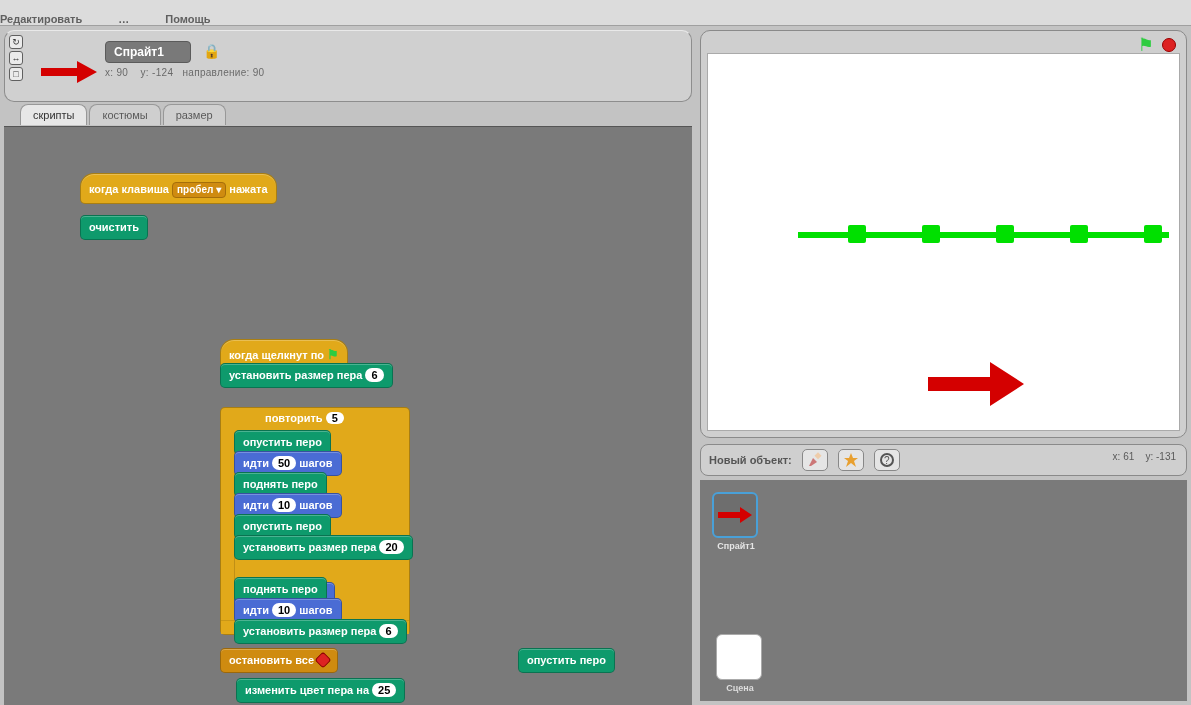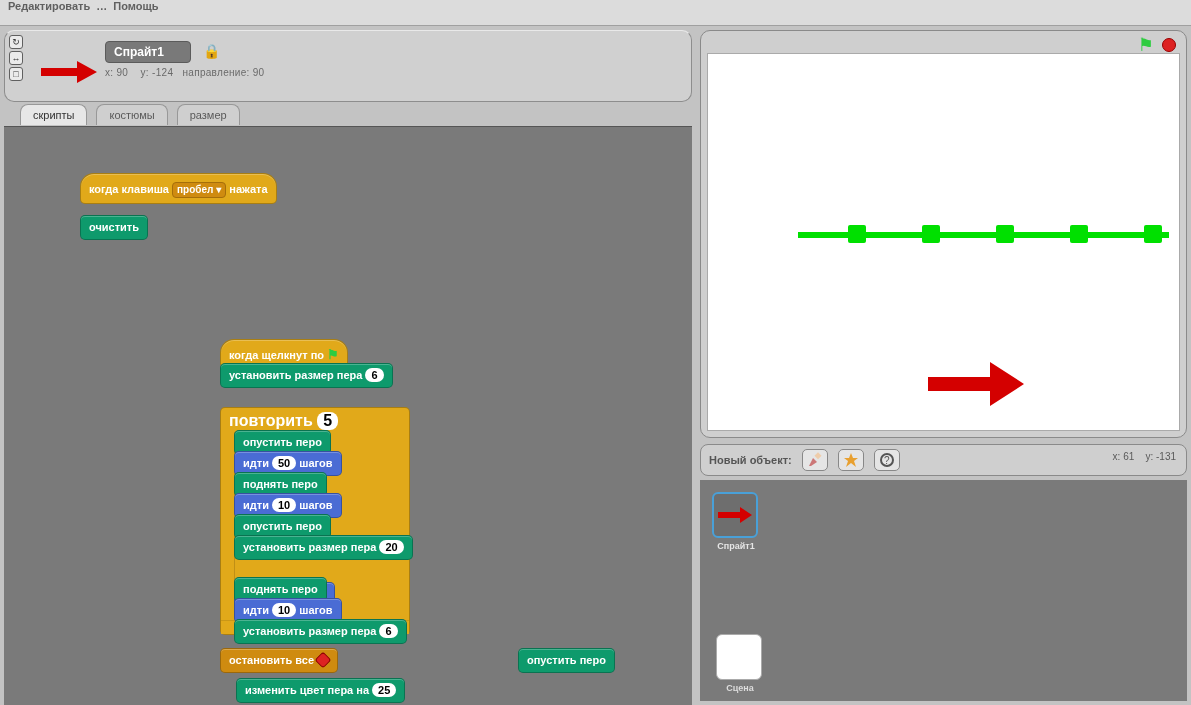--- a/index.html
+++ b/index.html
@@ -10,22 +10,22 @@
     width: 1191px; height: 705px;
     overflow: hidden;
     position: relative;
   }
 
   
   .menubar {
     height: 26px;
     background: #dcdcdc;
     border-bottom: 1px solid #a0a0a0;
-    display: flex; align-items: flex-start;
-    padding-left: 8px; gap: 6px;
+    display: flex; align-items: flex-end;
+    padding-left: 0; gap: 36px;
     color: #606060; font-weight: bold;
   }
 
   
   .main { display: flex; height: calc(100% - 26px); }
   .left-pane { width: 696px; position: relative; }
   .right-pane { flex: 1; display: flex; flex-direction: column; }
 
   
   .sprite-header {
@@ -61,21 +61,21 @@
     position: absolute; left: 198px; top: 12px;
     color: #707070; font-size: 14px;
   }
   .coords {
     position: absolute; left: 100px; top: 36px;
     color: #6a6a6a; font-size: 10px; letter-spacing: .3px;
   }
 
   
   .tabs {
-    display: flex; gap: 9px;
+    display: flex; gap: 2px;
     margin-left: 20px; margin-top: 2px;
     font-size: 11px;
   }
   .tab {
     background: #cfcfcf;
     border: 1px solid #989898;
     border-bottom: none;
     padding: 4px 12px;
     border-radius: 8px 8px 0 0;
     color: #5a5a5a;
@@ -128,21 +128,21 @@
 
   
   .cblock {
     background:#e1a91a;
     position:absolute;
     border: 1px solid rgba(0,0,0,.25);
     border-radius: 5px;
   }
   .cblock .ctop {
     padding: 4px 8px 5px 8px;
-    color:#fff; font-weight:bold; font-size:16px;
+    color:#fff; font-weight:bold; font-size:11px;margin-left:36px;
   }
   .cblock .cside {
     position:absolute; left:0; top:24px; bottom:14px; width:14px;
     background:#e1a91a;
     border-right: 1px solid rgba(0,0,0,.15);
   }
   .cblock .cbot {
     position:absolute; left:0; right:0; bottom:0; height:14px;
     background:#e1a91a;
     border-top: 1px solid rgba(0,0,0,.1);

